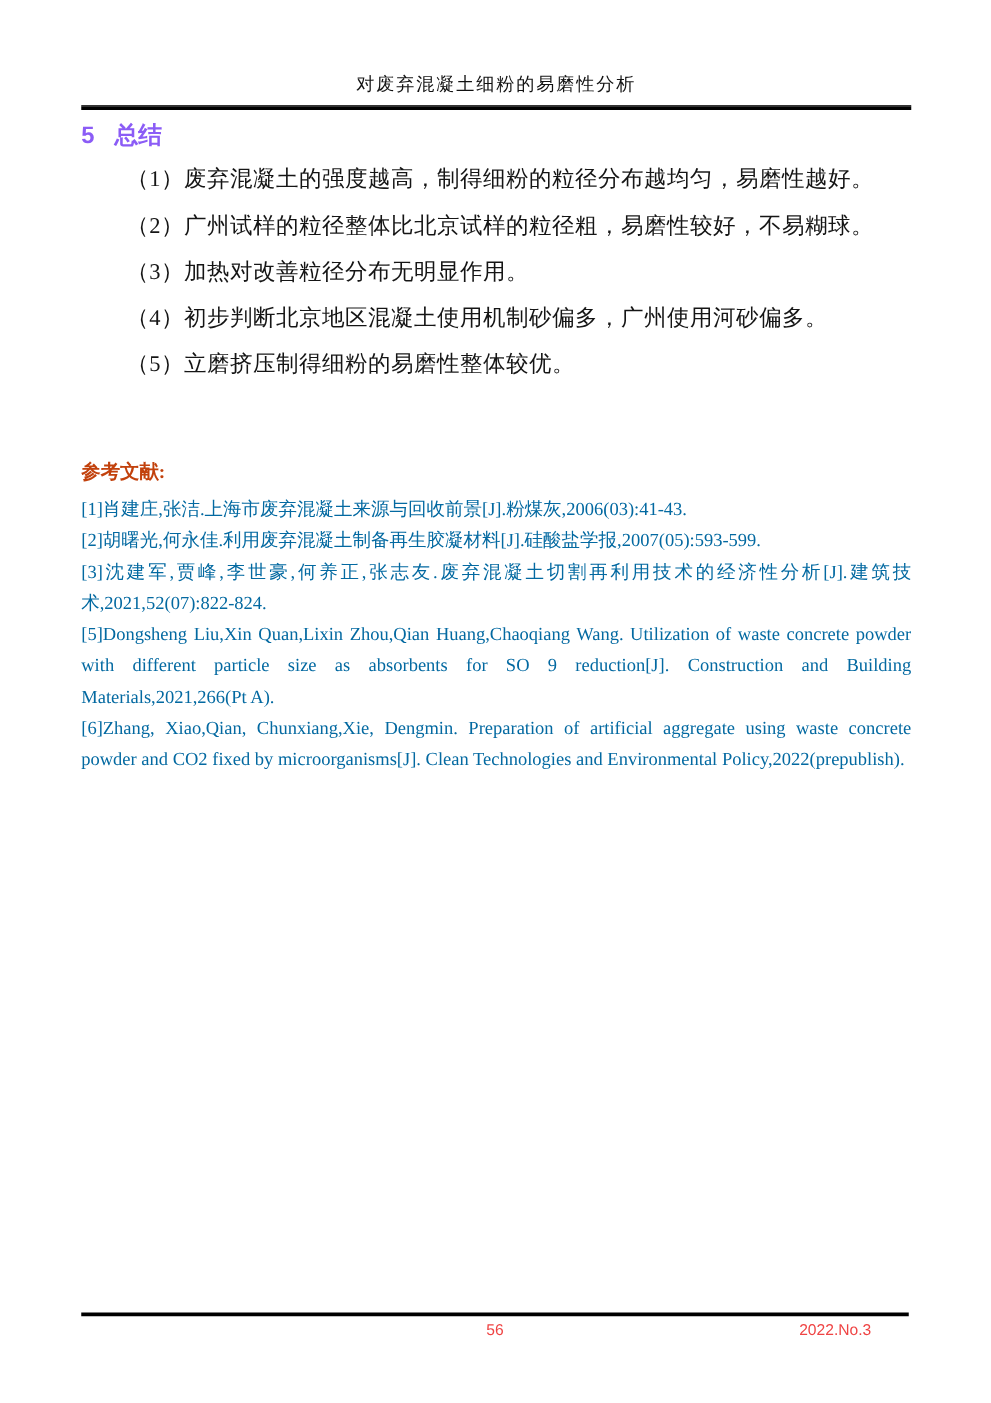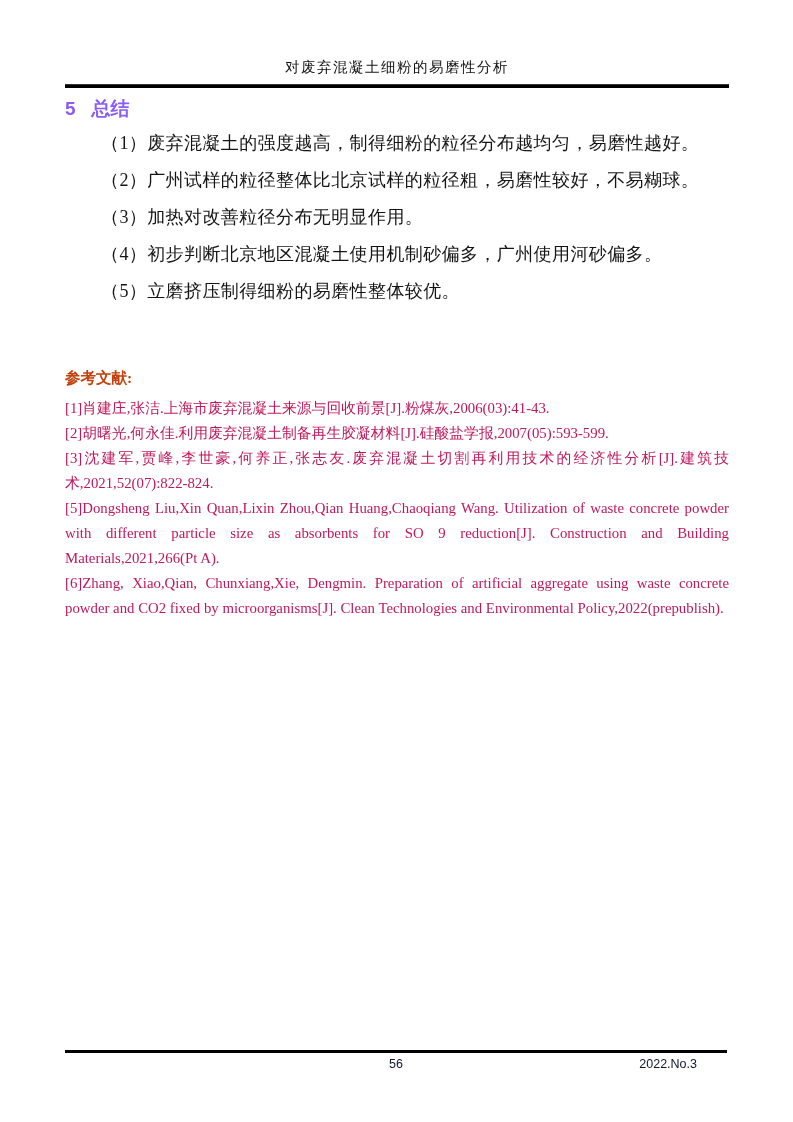--- a/index.html
+++ b/index.html
@@ -58,31 +58,31 @@
     font-weight:bold;
     font-size:15.5px;
     line-height:19px;
     color:#c2410c;
   }
   .ref-list { margin-top:9px; }
   .ref-list p {
     font-size:14.8px;
     line-height:25px;
     text-align:justify;
-    color:#be185d;
+    color:#0369a1;
   }
   
   .footer {
     position:absolute;
     left:65px; right:66px;
     top:1050px;
     border-top:3px solid #000;
     font-family:"Liberation Sans","DejaVu Sans",sans-serif;
     font-size:12.5px;
-    color:#0f172a;
+    color:#ef4444;
     height:22px;
   }
   .footer .page-num {
     position:absolute;
     left:0; right:0; top:4px;
     text-align:center;
   }
   .footer .issue {
     position:absolute;
     right:30px; top:4px;

